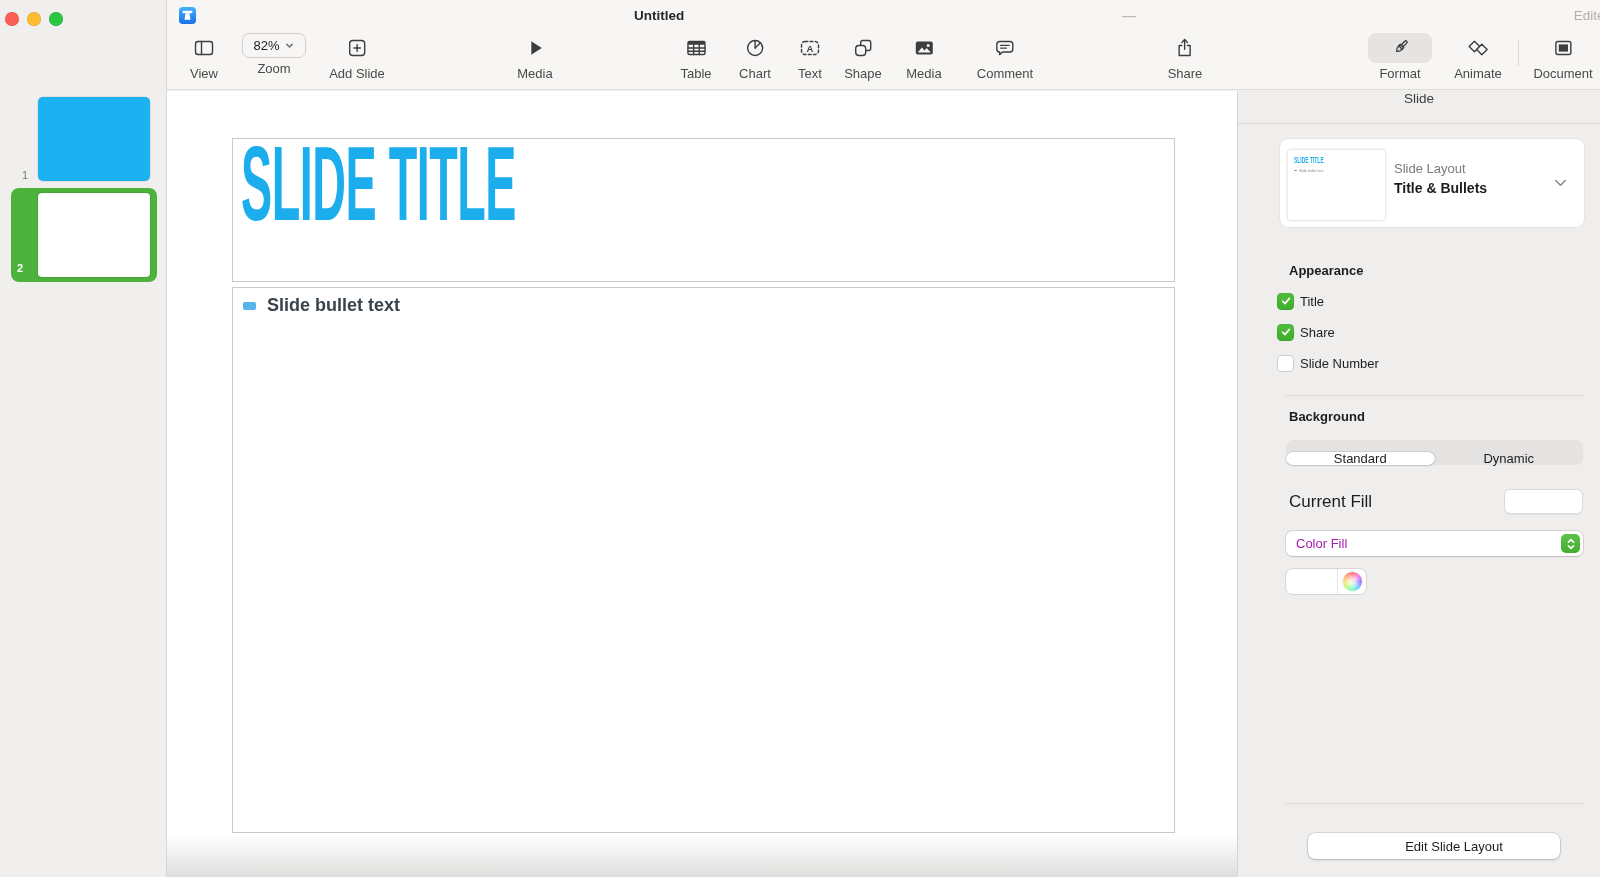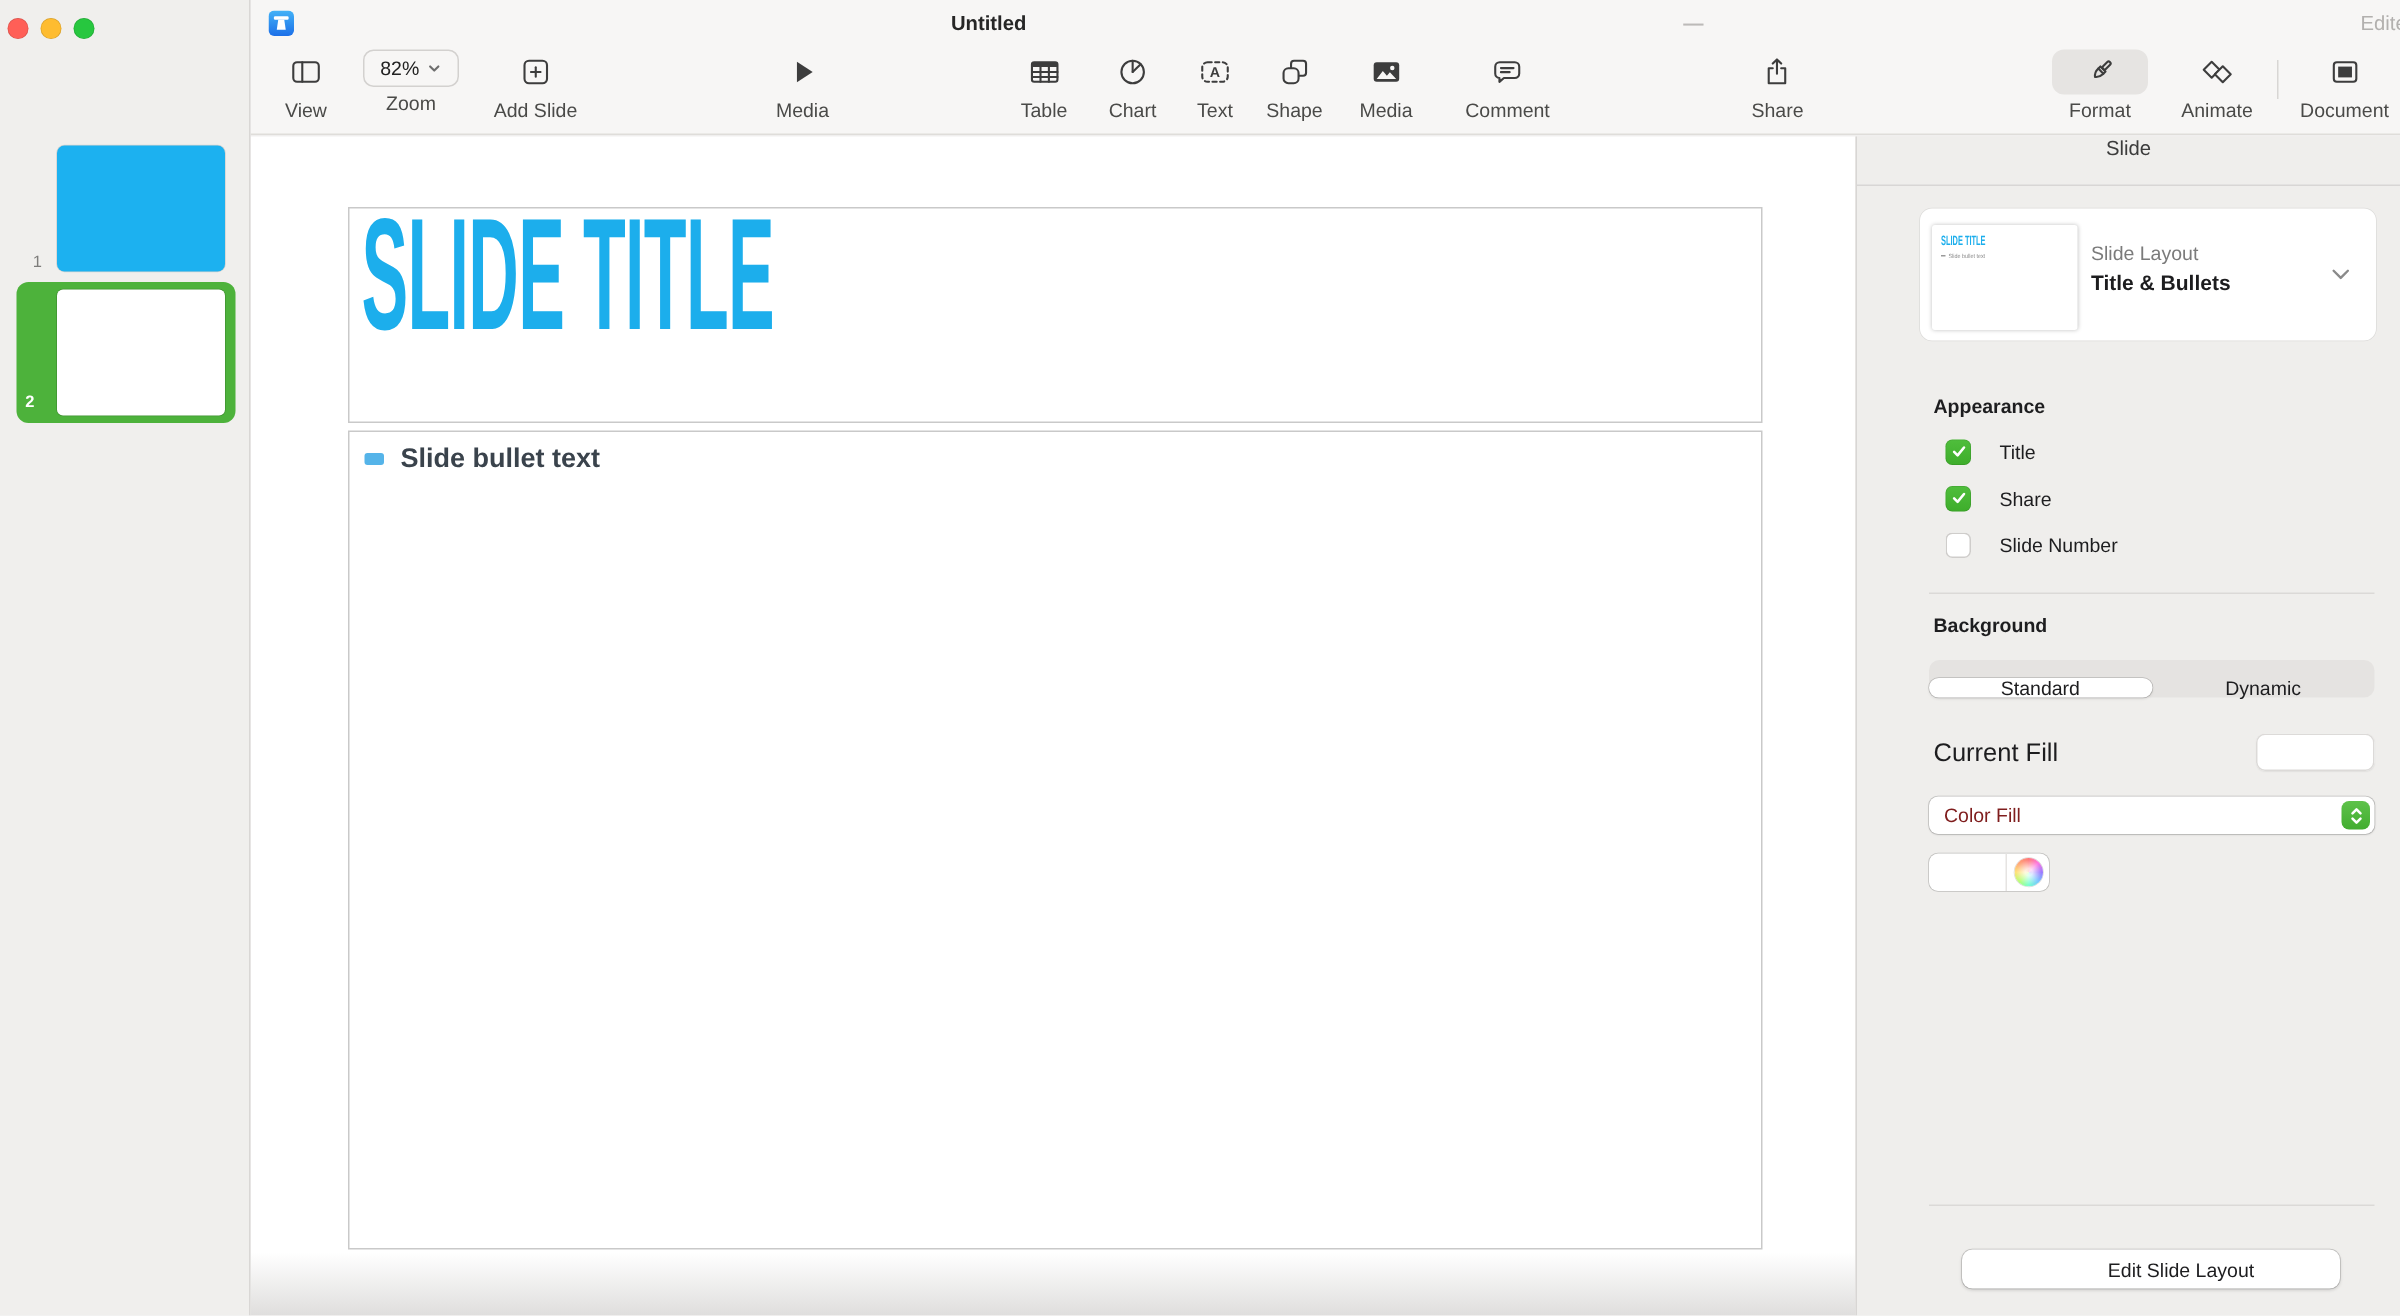--- a/index.html
+++ b/index.html
@@ -76,21 +76,21 @@
     color:#1caeec; transform:scaleX(.55); transform-origin:0 0; white-space:nowrap; }
   .mini-bullet-row { position:absolute; left:6px; top:18px; display:flex; align-items:center; gap:2px; }
   .mini-dash { width:3px; height:1.5px; background:#9a9a9a; }
   .mini-bullet { font-size:4px; color:#8a8a8a; transform:scaleX(.9); transform-origin:0 50%; white-space:nowrap; }
   .layout-text { position:absolute; left:114px; top:22px; display:flex; flex-direction:column; gap:4px; }
   .layout-label { font-size:13px; color:#7b7b7b; }
   .layout-value { font-size:14px; font-weight:bold; color:#1d1d1f; }
   .layout-chevron { position:absolute; right:14px; top:34px; }
 
   .insp-heading { position:absolute; left:51px; font-size:13px; font-weight:bold; color:#1d1d1f; }
-  .check-row { position:absolute; left:59px; display:flex; align-items:center; gap:19px; height:18px; }
+  .check-row { position:absolute; left:39px; display:flex; align-items:center; gap:6px; height:18px; }
   .checkbox { width:17px; height:17px; border-radius:4.5px; display:flex; align-items:center; justify-content:center; }
   .checkbox.on { background:linear-gradient(#4fbe3c,#3ead2b); box-shadow:inset 0 0 0 .5px rgba(0,0,0,.12); }
   .checkbox.off { background:#ffffff; box-shadow:inset 0 0 0 1px #cfcdcb; }
   .check-label { font-size:13px; color:#1d1d1f; }
   .insp-divider { position:absolute; left:48px; right:17px; height:1px; background:#dbd9d7; }
 
   .segmented { position:absolute; left:48px; right:17px; top:349px; height:25px;
     background:#e5e3e1; border-radius:7px; display:flex; }
   .segment { flex:1; display:flex; align-items:center; justify-content:center;
     font-size:13px; color:#1d1d1f; position:relative;margin-top:12px; }
@@ -99,21 +99,21 @@
 
   .current-fill-row { position:absolute; left:51px; right:17px; top:398px; height:25px;
     display:flex; align-items:center; justify-content:space-between; }
   .current-fill-label { font-size:17px; color:#1d1d1f; }
   .fill-swatch { width:79px; height:25px; background:#fff; border-radius:6px;
     box-shadow:inset 0 0 0 1px #dcdad8, 0 .5px 1px rgba(0,0,0,.06); }
 
   .colorfill-select { position:absolute; left:48px; right:17px; top:440px; height:25px;
     background:#fff; border-radius:6px; box-shadow:0 0 0 .5px rgba(0,0,0,.18), 0 .5px 1.5px rgba(0,0,0,.12);
     display:flex; align-items:center; }
-  .colorfill-label { font-size:13px; color:#7f1d1d; margin-left:10px; }
+  .colorfill-label { font-size:13px; color:#a21caf; margin-left:10px; }
   .stepper { position:absolute; right:3px; top:3px; width:19px; height:19px; border-radius:5px;
     background:linear-gradient(#5ec24a,#42ad30); display:flex; align-items:center; justify-content:center; }
 
   .color-well { position:absolute; left:48px; top:478px; width:80px; height:25px;
     background:#fff; border-radius:6px; box-shadow:0 0 0 .5px rgba(0,0,0,.2); display:flex; }
   .well-left { width:52px; height:100%; border-right:1px solid #e6e4e2; }
   .well-right { flex:1; display:flex; align-items:center; justify-content:center; }
   .color-wheel { width:19px; height:19px; border-radius:50%;
     background:radial-gradient(circle at 50% 50%, rgba(255,255,255,.75) 0 18%, rgba(255,255,255,0) 62%),
       conic-gradient(#ff7a7a,#ff7ae1,#9b7aff,#7ac8ff,#7affd0,#b8ff7a,#ffe27a,#ffa47a,#ff7a7a);

